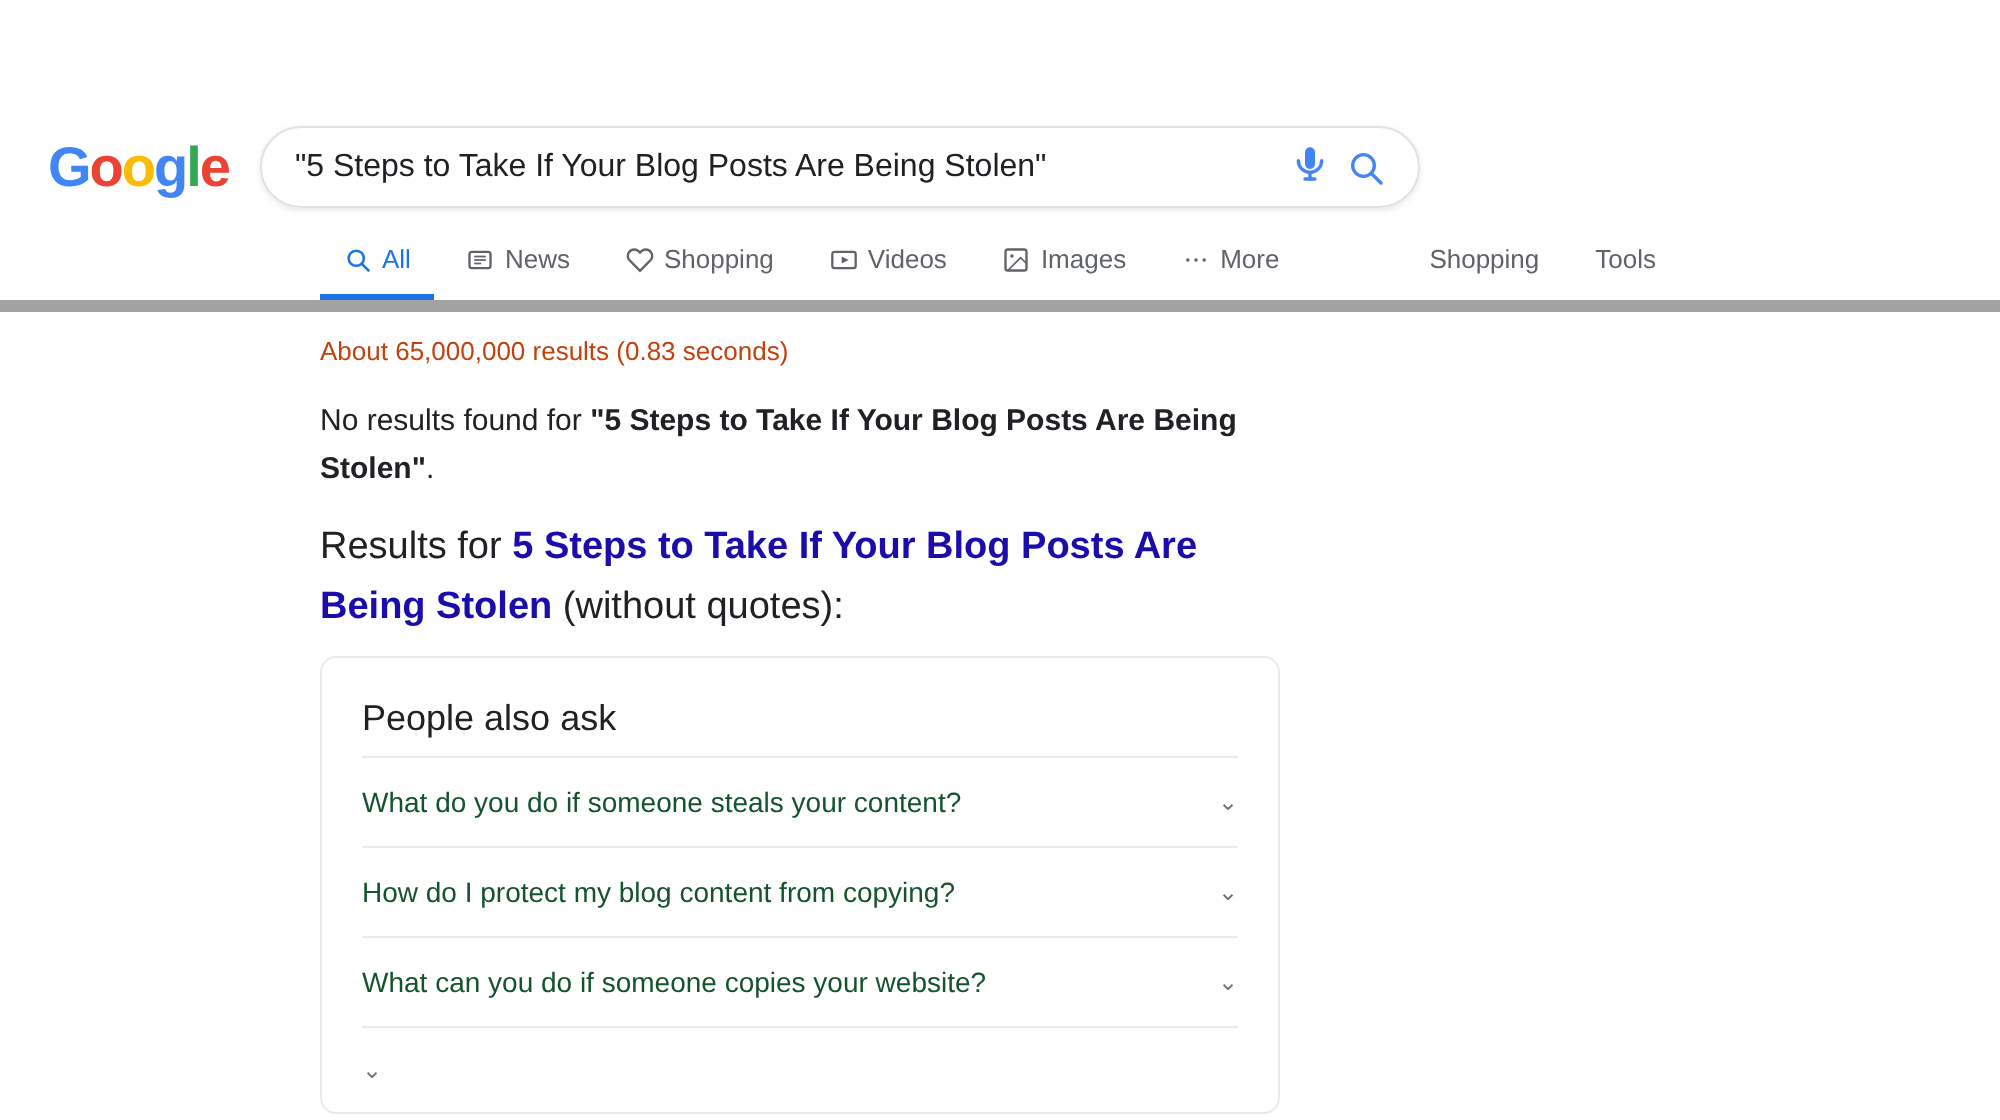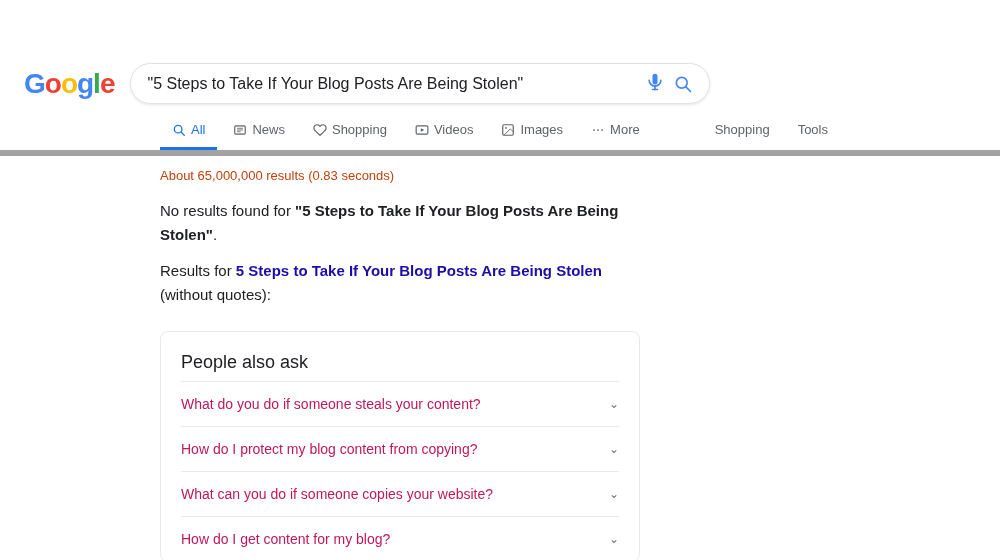--- a/index.html
+++ b/index.html
@@ -101,23 +101,23 @@
     .no-results-text {
       font-size: 15px;
       color: #202124;
       margin-bottom: 12px;
       line-height: 1.6;
     }
     .no-results-text strong {
       font-weight: bold;
     }
     .results-for-text {
-      font-size: 15px;
-      color: #202124;
-      margin-bottom: 24px;
+      font-size: 19px;
+      color: #202124;
+      margin-bottom: 8px;
       line-height: 1.6;
     }
     .results-for-text a {
       color: #1a0dab;
       text-decoration: none;
       font-weight: bold;
     }
     .people-also-ask {
       border: 1px solid #e8eaed;
       border-radius: 8px;
@@ -133,21 +133,21 @@
     .paa-item {
       border-top: 1px solid #e8eaed;
       padding: 14px 0;
       display: flex;
       justify-content: space-between;
       align-items: center;
       cursor: pointer;
     }
     .paa-question {
       font-size: 14px;
-      color: #be185d;
+      color: #14532d;
     }
     .chevron-icon {
       color: #70757a;
       font-size: 12px;
     }
     .feedback-bar {
       display: flex;
       justify-content: flex-end;
       padding: 8px 160px;
       font-size: 12px;
@@ -282,21 +282,20 @@
     </div>
     <div class="paa-item">
       <span class="paa-question">How do I protect my blog content from copying?</span>
       <span class="chevron-icon">⌄</span>
     </div>
     <div class="paa-item">
       <span class="paa-question">What can you do if someone copies your website?</span>
       <span class="chevron-icon">⌄</span>
     </div>
     <div class="paa-item">
-      <span class="paa-question">How do I get content for my blog?</span>
       <span class="chevron-icon">⌄</span>
     </div>
   </div>
 </div>
 
 <div class="feedback-bar">
   <span class="feedback-link">Feedback</span>
 </div>
 
 </body></html>

